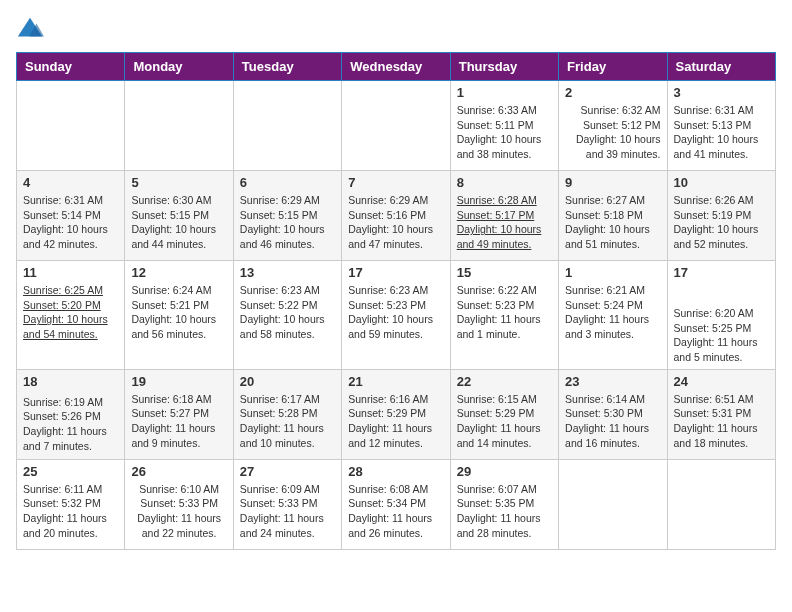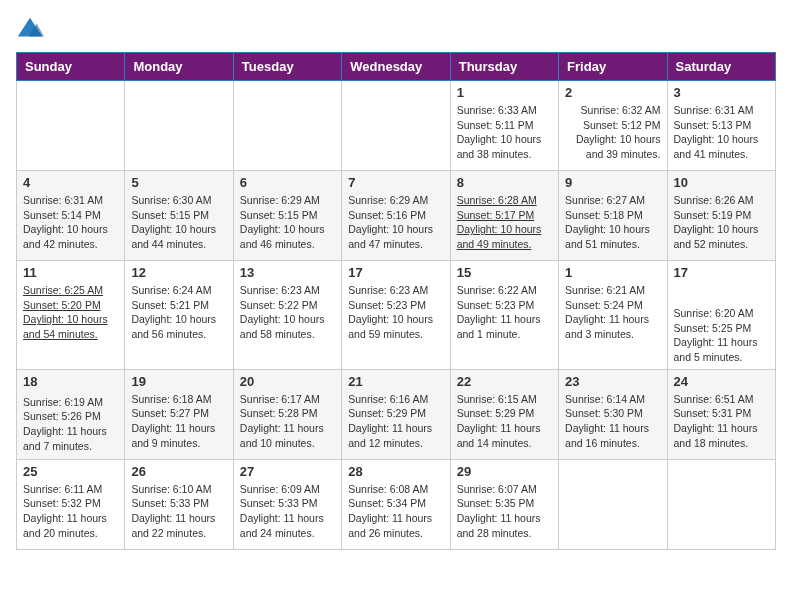--- a/index.html
+++ b/index.html
@@ -308,21 +308,21 @@
       <tr>
         <td>
           <span class="day-num">25</span>
           <div class="day-detail" style="white-space: pre-line;">Sunrise: 6:11 AM
 Sunset: 5:32 PM
 Daylight: 11 hours
 and 20 minutes.</div>
         </td>
         <td>
           <span class="day-num">26</span>
-          <div class="day-detail" style="white-space: pre-line;">Sunrise: 6:10 AM
+          <div class="day-detail" style="white-space: pre-line; text-align: center;">Sunrise: 6:10 AM
 Sunset: 5:33 PM
 Daylight: 11 hours
 and 22 minutes.</div>
         </td>
         <td>
           <span class="day-num">27</span>
           <div class="day-detail" style="white-space: pre-line;">Sunrise: 6:09 AM
 Sunset: 5:33 PM
 Daylight: 11 hours
 and 24 minutes.</div>

